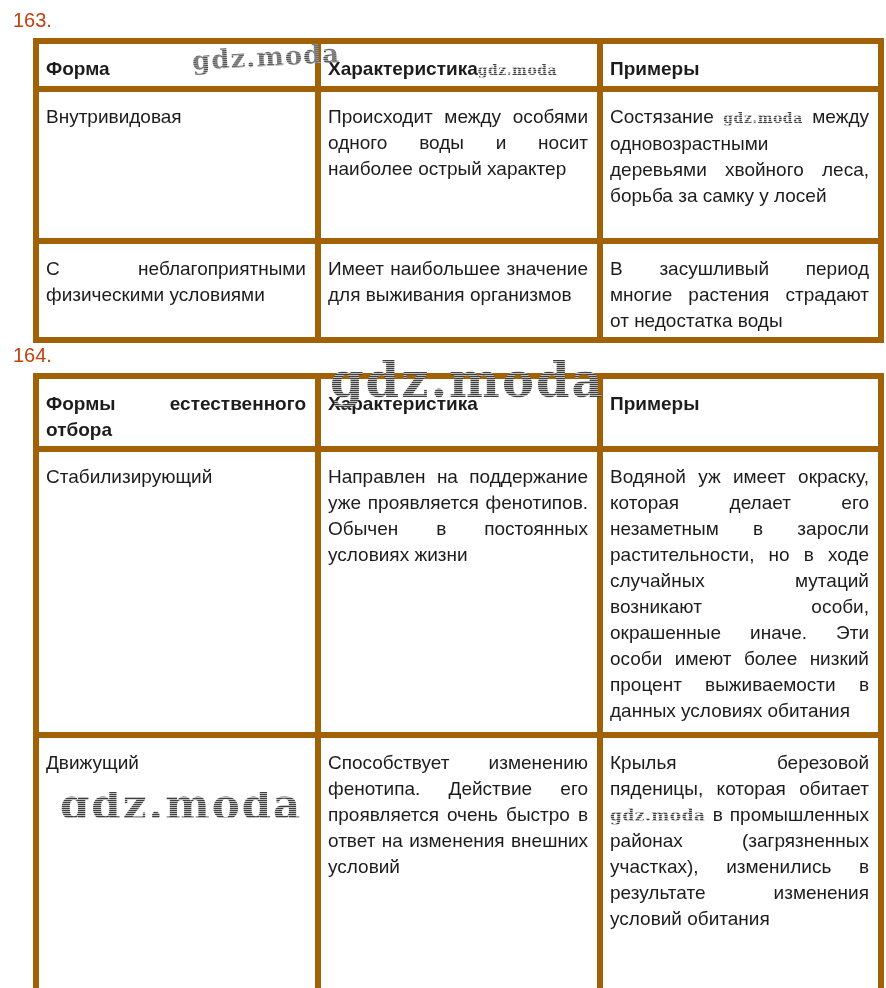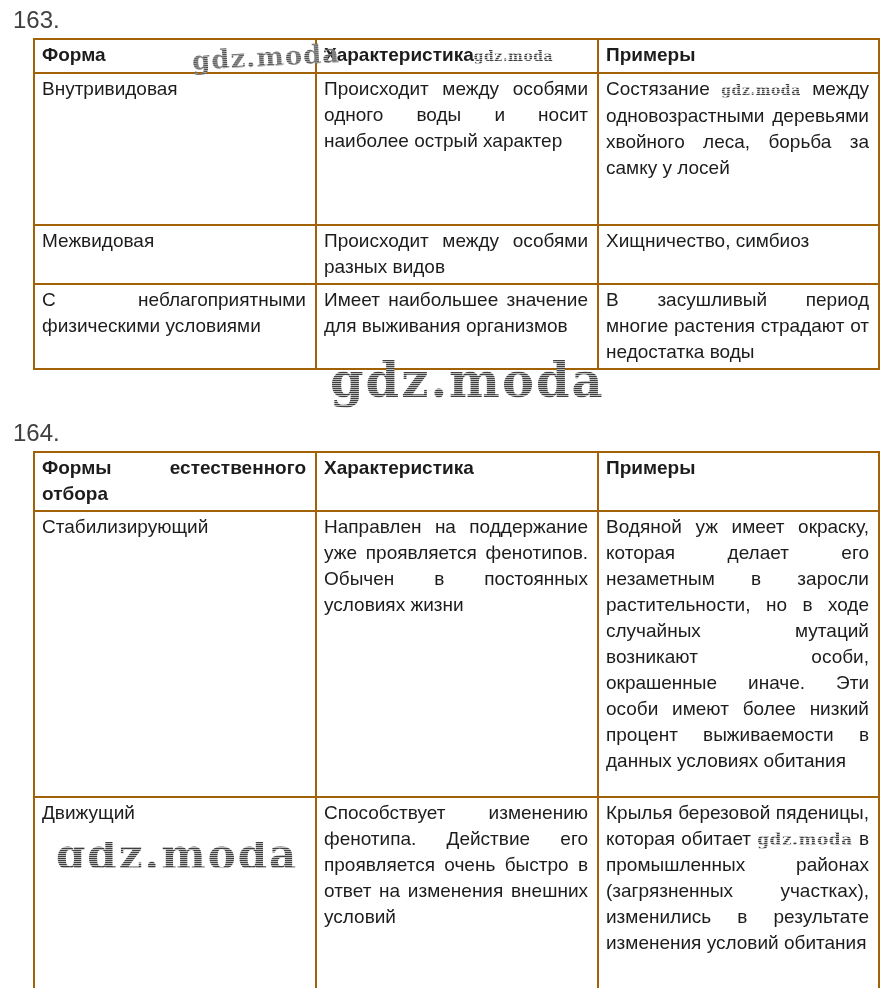--- a/index.html
+++ b/index.html
@@ -1,27 +1,27 @@
 <!DOCTYPE html>
 <html><head>
 <meta charset="utf-8">
 <style>
   * { box-sizing: border-box; }
   html,body { margin:0; padding:0; background:#ffffff; }
   body { font-family:"Liberation Sans","DejaVu Sans",sans-serif; color:#1c1c1c; }
   .page { position:relative; width:886px; height:988px; background:#fff; overflow:hidden; }
 
-  .sec-label { font-size:24px; line-height:24px; padding:8px 0 6px 13px; color:#404040; }
-  .sec-label-2 { padding-top:16px;margin-top:35px; }
+  .sec-label { font-size:20px; line-height:24px; padding:8px 0 6px 13px; color:#c2410c; }
+  .sec-label-2 { padding-top:0; }
 
   table.answer-table { border-collapse:collapse; table-layout:fixed; width:845px; margin-left:33px; }
   .answer-table th, .answer-table td {
-    border:2px solid #a16207;
+    border:6px solid #a16207;
     vertical-align:top;
-    padding:2px 9px 3px 7px;
+    padding:12px 9px 3px 7px;
     font-size:19px;
     line-height:26px;
   }
   .answer-table th { text-align:left; font-weight:bold; }
   .answer-table th.just { text-align:justify;margin-left:48px; }
   .answer-table td { text-align:justify; font-weight:normal; }
   .col1 { width:282px; }
   .col2 { width:282px; }
   .col3 { width:281px; }
 
@@ -66,25 +66,20 @@
     </tr>
     <tr style="height:152px;margin-top:44px;">
       <td>Внутривидовая</td>
       <td>Происходит между особями одного воды и носит наиболее острый характер</td>
       <td>
         <span>Состязание</span>
         <span class="wm wm-inline-sm">gdz.moda</span>
         <span>между одновозрастными деревьями хвойного леса, борьба за самку у лосей</span>
       </td>
     </tr>
-    <tr style="height:53px;">
-      <td>Межвидовая</td>
-      <td>Происходит между особями разных видов</td>
-      <td>Хищничество, симбиоз</td>
-    </tr>
     <tr style="height:79px;">
       <td>С неблагоприятными физическими условиями</td>
       <td>Имеет наибольшее значение для выживания организмов</td>
       <td>В засушливый период многие растения страдают от недостатка воды</td>
     </tr>
   </tbody>
     </table>
 
   <span class="wm wm-abs-big">gdz.moda</span>
 

